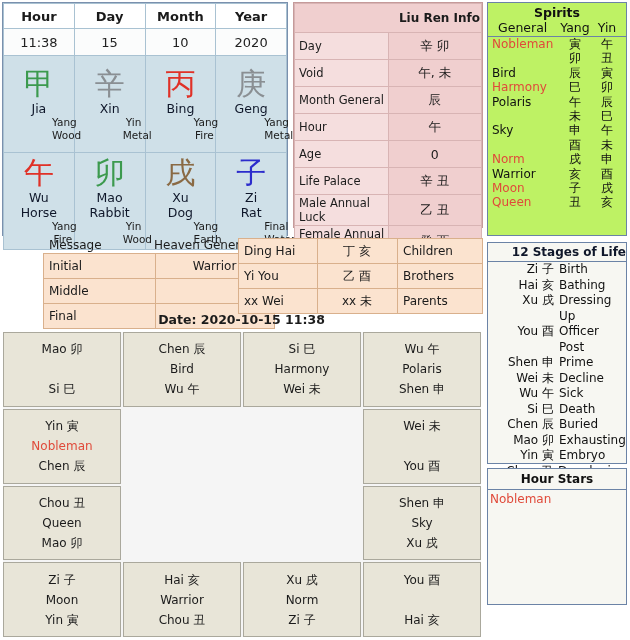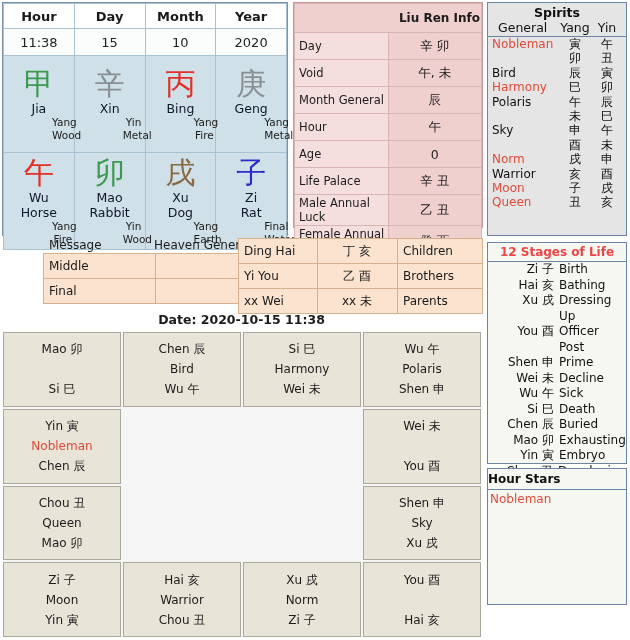--- a/index.html
+++ b/index.html
@@ -47,21 +47,21 @@
   #liuren td.lbl { padding-left: 4px; text-align: left; background: #f5dede; }
   #liuren td.val { width: 48px; text-align: center; background: #f0cfcf; font-size: 12.5px; }
   #liuren .title {
     background: #f0cfcf; text-align: right; font-weight: bold; font-size: 12px;
     height: 26px; color: #1b1b1b;
   }
 
   
   #spirits {
     position: absolute; left: 487px; top: 2px; width: 140px; height: 234px;
-    border: 1px solid #6b83a6; box-sizing: border-box; background: #e5e5e5;
+    border: 1px solid #6b83a6; box-sizing: border-box; background: #bef264;
   }
   #spirits .title { text-align: center; font-weight: bold; font-size: 12.5px; padding-top: 2px; color: #111; }
   #spirits .subhdr { display: flex; font-size: 12.5px; color: #111; padding: 0 4px 1px 4px;
                      border-bottom: 1px solid #6b83a6; justify-content: space-between; }
   #spirits .subhdr .g { flex: 1; text-align: left; padding-left: 6px; }
   #spirits .subhdr .y1 { width: 34px; text-align: center; }
   #spirits .subhdr .y2 { width: 30px; text-align: center; }
   #spirits .row { display: flex; font-size: 12px; line-height: 14.4px; padding: 0 4px; }
   #spirits .row .g { flex: 1; text-align: left; }
   #spirits .row .y1 { width: 34px; text-align: center; }
@@ -99,32 +99,32 @@
   .gcell.empty { background: #f5f5f5; border: none; }
   .gcell .l1, .gcell .l2, .gcell .l3 { text-align: center; }
   .gcell .l2.red { color: #e04a3a; }
   .gcell .sp { height: 20px; }
 
   
   #stages {
     position: absolute; left: 487px; top: 242px; width: 140px; height: 222px;
     border: 1px solid #6b83a6; box-sizing: border-box; background: #f7f7f2;
   }
-  #stages .title { text-align: center; font-weight: bold; font-size: 12px; color: #ef4444;
+  #stages .title { text-align: right; font-weight: bold; font-size: 12px; color: #0f172a;
                    padding: 2px 0 2px 0; border-bottom: 1px solid #6b83a6; background:#f7f7f2; }
   #stages .row { display: flex; font-size: 12px; line-height: 15.5px; color: #111; }
   #stages .row .br { width: 66px; text-align: right; padding-right: 5px; }
   #stages .row .nm { flex: 1; text-align: left; }
 
   
   #hourstars {
     position: absolute; left: 487px; top: 468px; width: 140px; height: 137px;
     border: 1px solid #6b83a6; box-sizing: border-box; background: #f7f7f2;
   }
-  #hourstars .title { font-weight: bold; font-size: 12px; color: #111;
+  #hourstars .title { text-align: center; font-weight: bold; font-size: 12px; color: #111;
                       padding: 3px 0; border-bottom: 1px solid #6b83a6; }
   #hourstars .item { font-size: 12px; color: #e04a3a; padding: 2px 0 0 2px; }
 </style>
 </head>
 <body>
 
 <div id="bazi">
   <table>
     <tbody>
         <tr class="hdr">
@@ -304,20 +304,24 @@
     </div>
 </div>
 
 <div id="msgwrap">
   <div class="tbl-hdr">
     <span style="width:105px;padding-left:6px">Message</span>
     <span>Heaven General</span>
   </div>
   <table class="pk-table">
     <tbody>
+        <tr>
+      <td style="width:105px">Initial</td>
+      <td class="ctr">Warrior</td>
+    </tr>
     <tr>
       <td style="width:105px">Middle</td>
       <td class="ctr"></td>
     </tr>
     <tr>
       <td style="width:105px">Final</td>
       <td class="ctr"></td>
     </tr>
   </tbody>
     </table>

